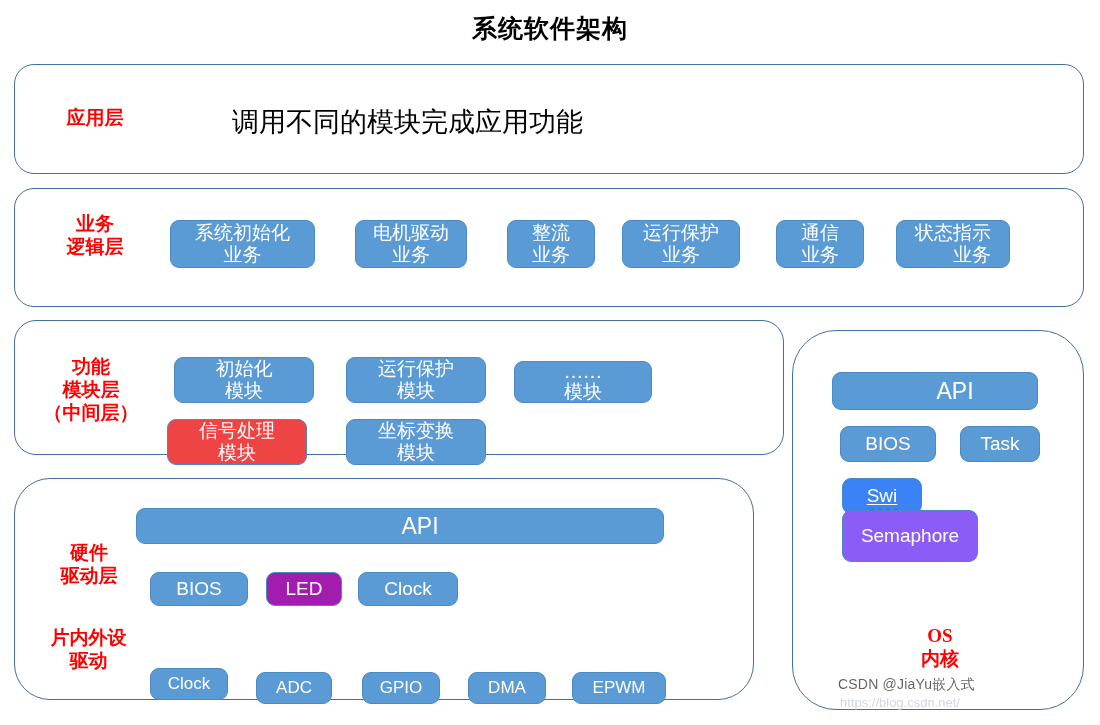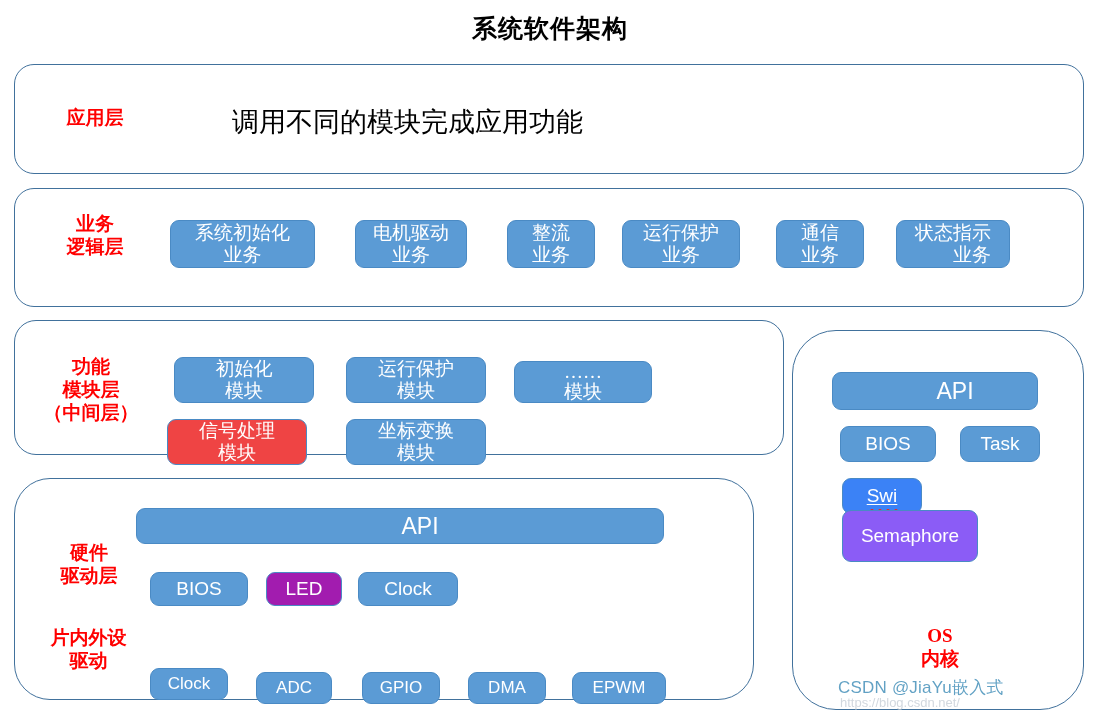--- a/index.html
+++ b/index.html
@@ -120,22 +120,22 @@
     background-repeat: repeat-x;
   }
 
   
   #watermark {
     position: absolute;
     left: 838px;
     top: 676px;
     width: 262px;
     height: 22px;
-    font-size: 17px;
-    color: #0369a1;
+    font-size: 14px;
+    color: #000000;
     opacity: 0.62;
     white-space: nowrap;
     letter-spacing: 0.2px;
   }
   #watermark-url {
     position: absolute;
     left: 840px;
     top: 695px;
     font-size: 13px;
     color: #C3CBD4;

